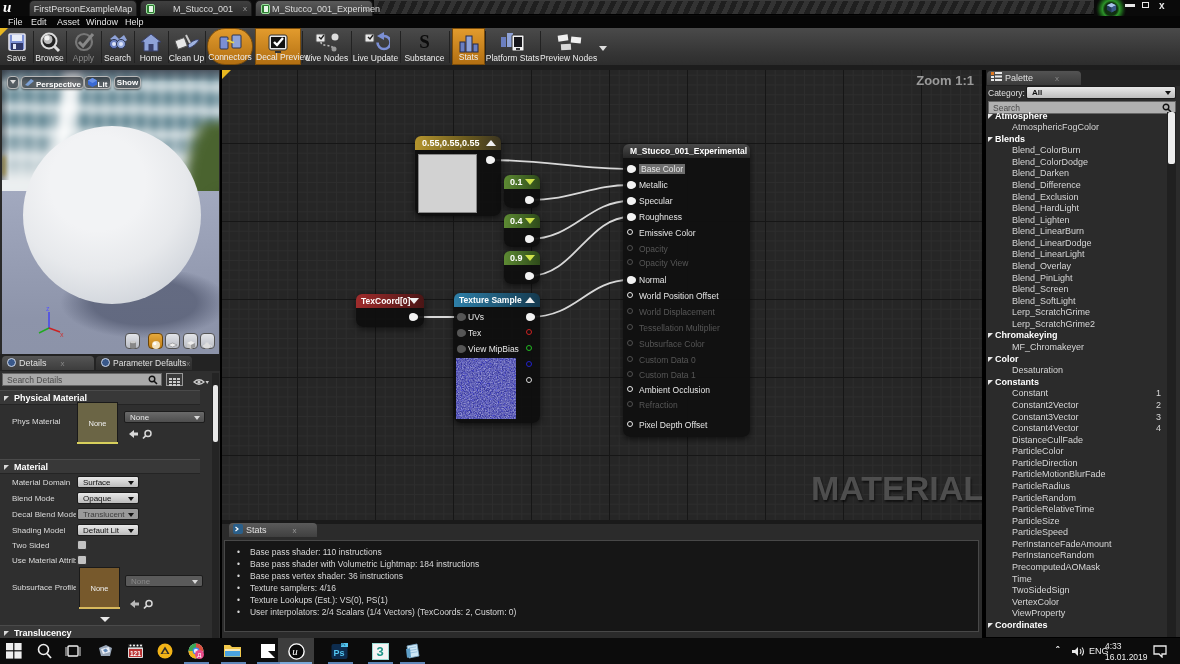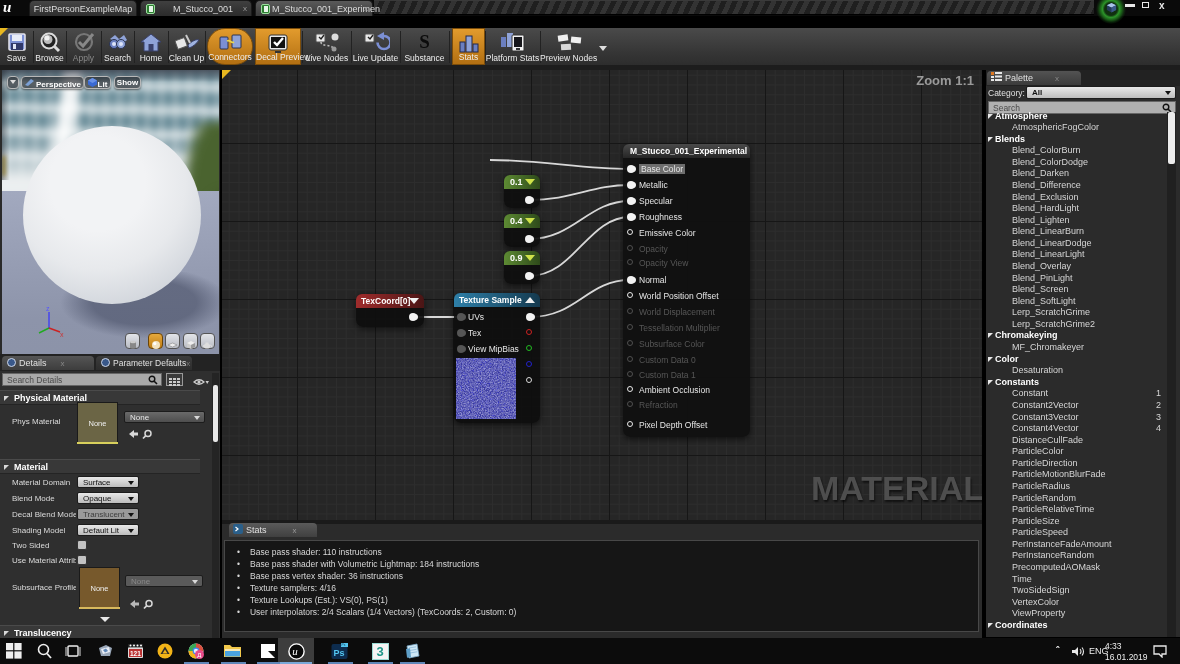--- a/index.html
+++ b/index.html
@@ -108,20 +108,27 @@
   <svg class="abs" style="left:1106px;top:3px;" width="11" height="10" viewBox="0 0 14 13">
         <path d="M7 0 L13 3 L13 9 L7 12.5 L1 9 L1 3 Z" fill="#243a58"></path>
         <path d="M7 0 L13 3 L7 6 L1 3 Z" fill="#a8c4e8"></path>
         <path d="M7 6 L13 3 L13 9 L7 12.5 Z" fill="#3a5a88"></path>
       </svg>
   <div class="abs" style="left:1125px;top:4px;width:10px;height:2.5px;background:#e8e8e8;"></div>
   <div class="abs" style="left:1142px;top:2px;width:7px;height:6px;border:1.6px solid #e8e8e8;"></div>
   <div class="abs" style="left:1159px;top:0px;color:#e8e8e8;font-size:10px;font-weight:bold;">x</div>
 </div>
 
+<div id="menubar">
+  <span style="left:8px;">File</span>
+  <span style="left:31px;">Edit</span>
+  <span style="left:57px;">Asset</span>
+  <span style="left:86px;">Window</span>
+  <span style="left:125px;">Help</span>
+</div>
 
 <div id="toolbar">
   <div class="abs" style="left:0;top:0;width:0;height:0;border-top:8px solid #e8b820;border-right:8px solid transparent;"></div>
 
   <div class="tsep" style="left:33px;"></div>
       <div class="tsep" style="left:66px;"></div>
   <div class="tsep" style="left:101px;"></div>
       <div class="tsep" style="left:134px;"></div>
   <div class="tsep" style="left:168px;"></div>
       <div class="tsep" style="left:205px;"></div>
@@ -393,20 +400,25 @@
     <g fill="none" stroke="#d8d8d8" stroke-width="1.8">
       <path d="M268 90 C 320 90 360 99 408 99"></path>
       <path d="M307 130 C 350 130 370 115 408 115"></path>
       <path d="M307 169 C 352 169 366 131 408 131"></path>
       <path d="M307 206 C 352 206 366 147 408 147"></path>
       <path d="M308 247 C 355 247 365 210 408 210"></path>
       <path d="M192 247 L 238 247"></path>
     </g>
   </svg>
 
+  <div class="node" style="left:193px;top:66px;width:86px;height:80px;">
+    <div class="nhead" style="background:linear-gradient(90deg,#b5952e,#6a5a1e 60%,#3a3420);">0.55,0.55,0.55<span class="ncaret up"></span></div>
+    <div class="abs" style="left:3px;top:18px;width:59px;height:59px;background:#d2d2d2;border:1px solid #888;"></div>
+    <div class="pin out" style="left:71px;top:20px;"></div>
+  </div>
 
   <div class="node" style="left:282px;top:105px;width:36px;height:33px;">
     <div class="nhead" style="background:linear-gradient(90deg,#5d8a33,#2e4a1a);padding-left:6px;">0.1<span class="ncaret dn" style="border-top-color:#cfe24a;"></span></div>
     <div class="pin out" style="left:21px;top:21px;"></div>
   </div>
   <div class="node" style="left:282px;top:144px;width:36px;height:33px;padding-left:28px;">
     <div class="nhead" style="background:linear-gradient(90deg,#5d8a33,#2e4a1a);padding-left:6px;">0.4<span class="ncaret dn" style="border-top-color:#cfe24a;"></span></div>
     <div class="pin out" style="left:21px;top:21px;"></div>
   </div>
   <div class="node" style="left:282px;top:181px;width:36px;height:33px;">

